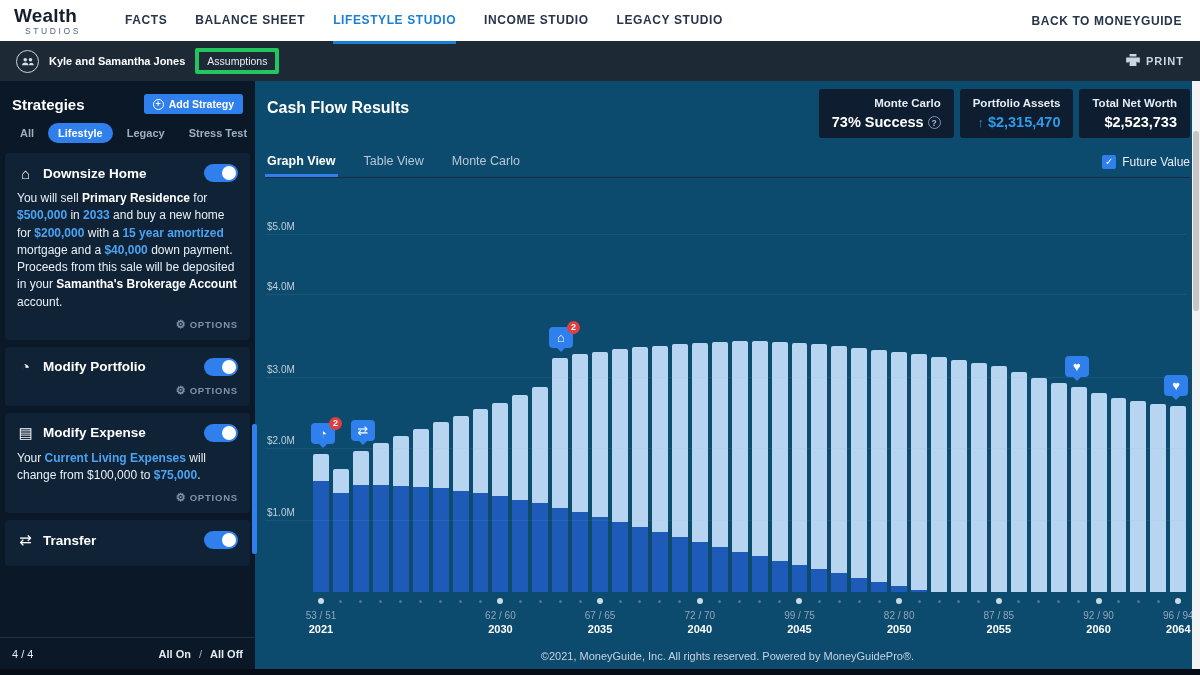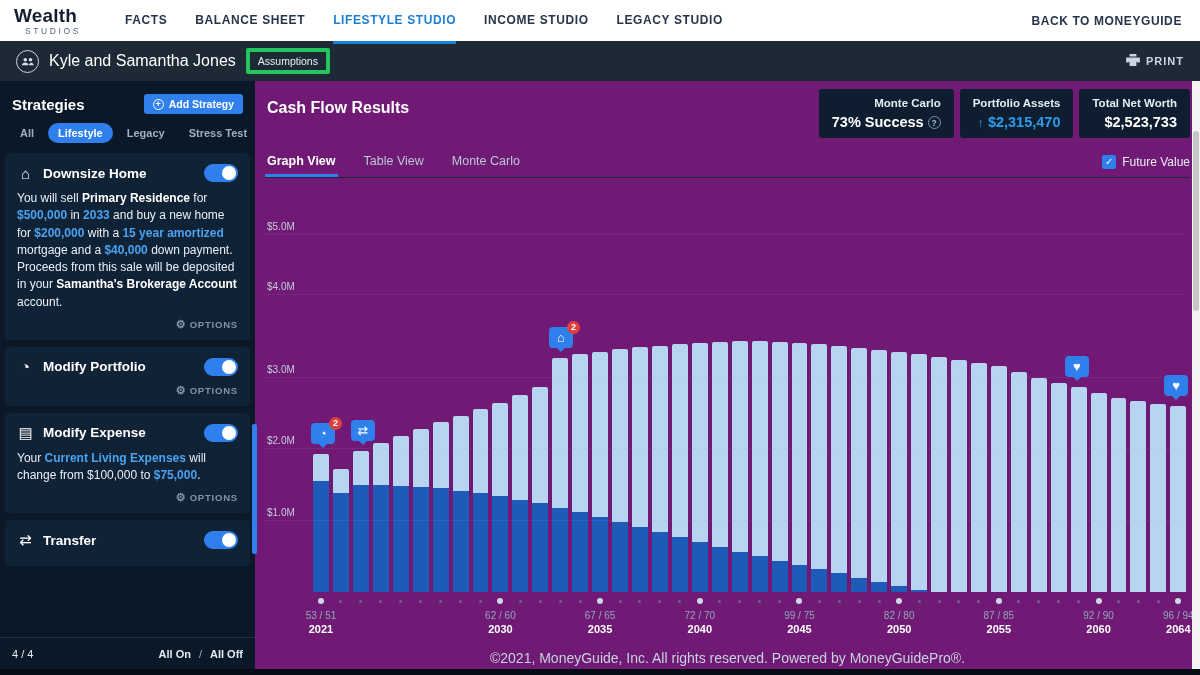--- a/index.html
+++ b/index.html
@@ -13,21 +13,21 @@
   .logo-1 { font-size:19px; font-weight:bold; color:#141f2e; letter-spacing:0.2px; }
   .logo-2 { font-size:8.5px; letter-spacing:2.6px; color:#55657a; margin-top:2px; padding-left:11px; }
   .nav-items { display:flex; height:47px; }
   .nav-item { font-size:12px; font-weight:bold; letter-spacing:0.6px; color:#27344a; margin:0 14px; line-height:47px; cursor:pointer; }
   .nav-item.active { color:#1b7fd4; box-shadow:inset 0 -3px 0 #1b7fd4; }
   .back-link { margin-left:auto; font-size:12px; font-weight:bold; letter-spacing:0.6px; color:#27344a; cursor:pointer; }
 
   
   .subheader { height:40px; background:#1e2936; display:flex; align-items:center; padding:0 16px; gap:10px; }
   .avatar { width:23px; height:23px; border:1.5px solid #ccd6e0; border-radius:50%; display:flex; align-items:center; justify-content:center; flex-shrink:0; }
-  .client-name { font-size:16px; font-weight:normal; color:#ffffff; }
+  .client-name { font-size:11px; font-weight:bold; color:#ffffff; }
   .assumptions-btn { border:4px solid #22c55e; border-radius:2px; color:#e9eff5; font-size:10.5px; padding:3px 8px; cursor:pointer; }
   .print-btn { margin-left:auto; display:flex; align-items:center; gap:6px; color:#cbd6e2; font-size:11px; font-weight:bold; letter-spacing:1px; cursor:pointer; }
 
   
   .content { display:flex; height:588px; position:relative; }
 
   
   .sidebar { width:255px; background:#0b1828; position:relative; overflow:hidden; flex-shrink:0; }
   .sidebar-head { padding:13px 12px 9px; display:flex; justify-content:space-between; align-items:center; }
   .sidebar-title { font-size:15px; font-weight:bold; color:#ffffff; }
@@ -50,21 +50,21 @@
   .seg-link { color:#4aa3f0; font-weight:bold; cursor:pointer; }
   .options-row { display:flex; justify-content:flex-end; align-items:center; gap:4px; margin-top:7px; color:#7f94aa; font-size:9.5px; font-weight:bold; letter-spacing:0.8px; cursor:pointer; }
   .options-row .gear { font-size:11px; letter-spacing:0; }
   .sidebar-footer { position:absolute; bottom:0; left:0; right:0; height:32px; background:#0b1828; border-top:1px solid #1d2f49; display:flex; align-items:center; justify-content:space-between; padding:0 12px; font-size:11px; color:#e3ebf3; }
   .sf-right { display:flex; gap:8px; font-weight:bold; }
   .sf-right .sep { font-weight:normal; color:#9db0c3; cursor:default; }
   .sf-right span { cursor:pointer; }
   .sidebar-scroll { position:absolute; left:252px; top:343px; width:5px; height:130px; background:#2f80ed; border-radius:2px; z-index:6; cursor:pointer; }
 
   
-  .main { flex:1; background:#701a75; padding:8px 10px 0 10px; display:flex; flex-direction:column; position:relative; }
+  .main { flex:1; background:#0c4a6e; padding:8px 10px 0 10px; display:flex; flex-direction:column; position:relative; }
   .main-head { display:flex; justify-content:space-between; align-items:flex-start; }
   .main-title { font-size:16px; font-weight:bold; color:#ffffff; margin-top:10px; margin-left:2px; }
   .stat-cards { display:flex; gap:6px; }
   .stat-card { background:#0e1d30; border-radius:3px; padding:8px 13px; text-align:right; min-width:108px; }
   .stat-label { font-size:11.5px; font-weight:bold; color:#e4ecf4; margin-bottom:5px; }
   .stat-value { font-size:14.5px; font-weight:bold; color:#ffffff; display:flex; justify-content:flex-end; align-items:center; gap:4px; }
   .stat-value .arrow { font-size:13px; color:#2d9cea; }
   .stat-value .help { width:13px; height:13px; border:1px solid #7f94aa; border-radius:50%; color:#a9bccd; font-size:8.5px; line-height:12px; text-align:center; font-weight:bold; cursor:pointer; }
 
   .view-tabs-row { display:flex; align-items:flex-end; border-bottom:1px solid #1c2a3c; margin-top:8px; }
@@ -84,21 +84,21 @@
   .marker { position:absolute; transform:translateX(-50%); width:24px; height:21px; background:#2f80ed; border-radius:4px; color:#fff; text-align:center; line-height:21px; font-size:13px; z-index:4; cursor:pointer; }
   .marker:after { content:''; position:absolute; left:50%; transform:translateX(-50%); bottom:-4px; border:4px solid transparent; border-top:4px solid #2f80ed; border-bottom:none; }
   .marker .count { position:absolute; top:-6px; right:-7px; width:13px; height:13px; background:#e03f3f; border-radius:50%; font-size:9px; line-height:13px; font-weight:bold; }
   .xaxis { position:relative; margin:5px 4px 0 48px; height:46px; display:flex; gap:4px; }
   .x-col { flex:1; position:relative; display:flex; justify-content:center; align-items:flex-start; }
   .dot { width:3px; height:3px; border-radius:50%; background:#5d7286; margin-top:3px; }
   .x-col.major .dot { width:6px; height:6px; background:#cdd9e5; margin-top:1px; }
   .xlab { position:absolute; top:13px; left:50%; transform:translateX(-50%); text-align:center; white-space:nowrap; }
   .xlab .ages { font-size:10px; color:#93a6ba; }
   .xlab .year { font-size:11px; font-weight:bold; color:#ffffff; margin-top:2px; }
-  .chart-footer { text-align:center; font-size:14px; color:#c7d2de; margin-top:7px; }
+  .chart-footer { text-align:center; font-size:11px; color:#c7d2de; margin-top:7px; }
 
   
   .vscroll { position:absolute; right:0; top:0; bottom:0; width:8px; background:#f3f3f3; z-index:20; }
   .vthumb { position:absolute; top:50px; left:1px; width:6px; height:180px; background:#c6c6c6; border-radius:3px; cursor:pointer; }
 </style>
 </head>
 <body>
 
 <div class="page">
 

